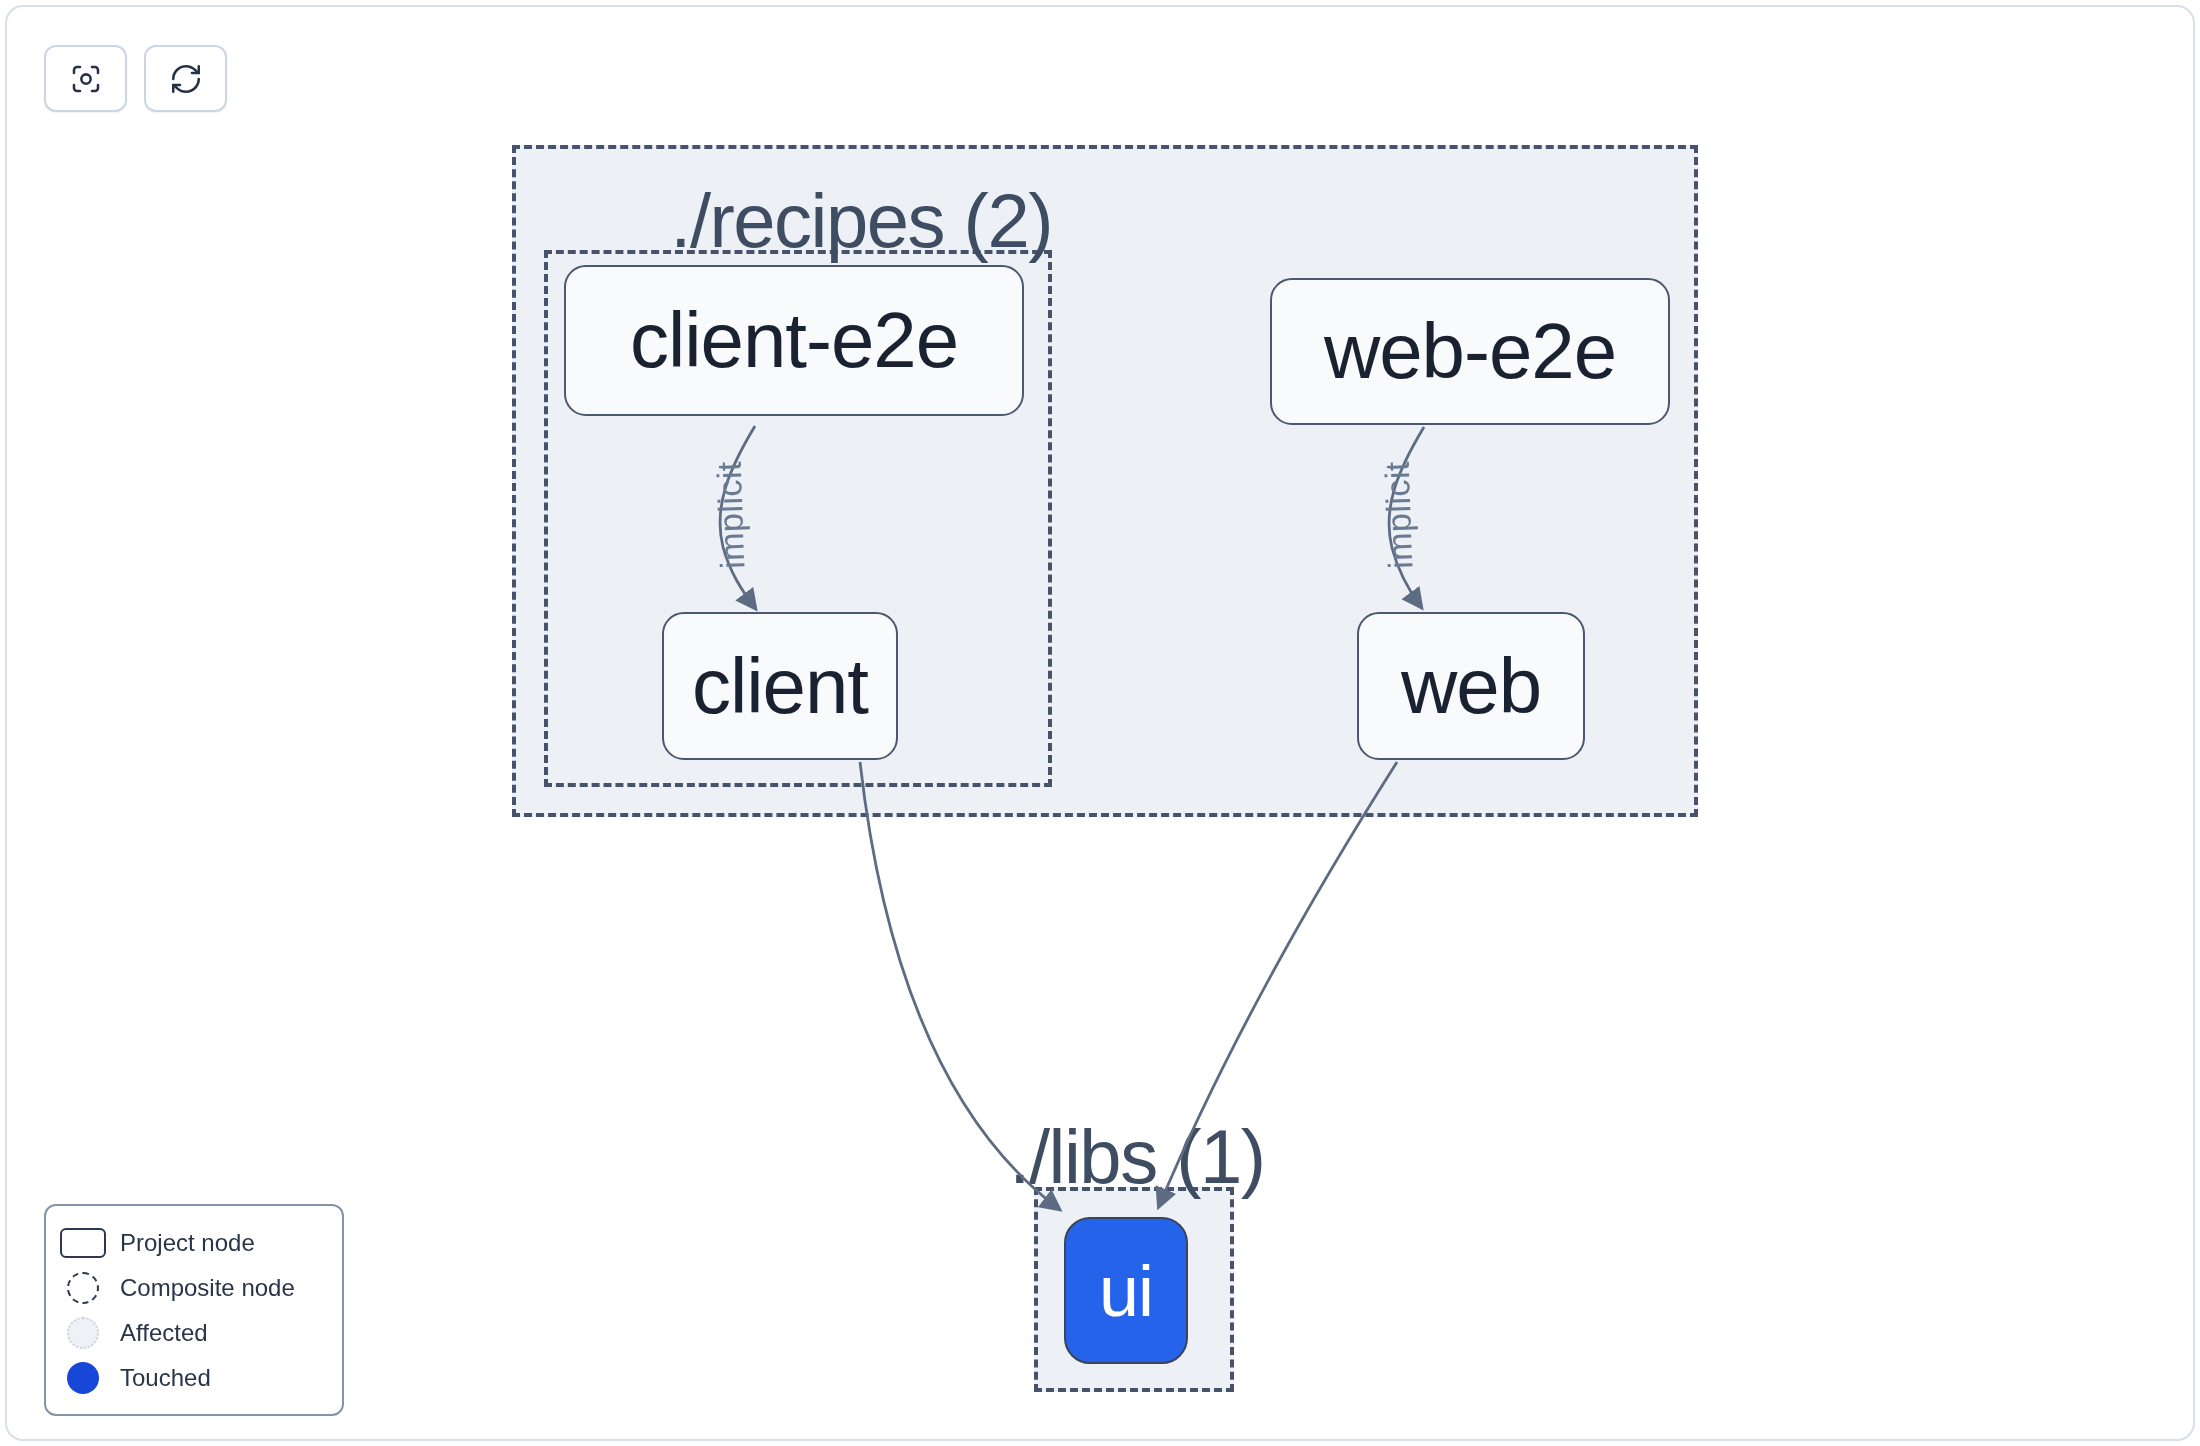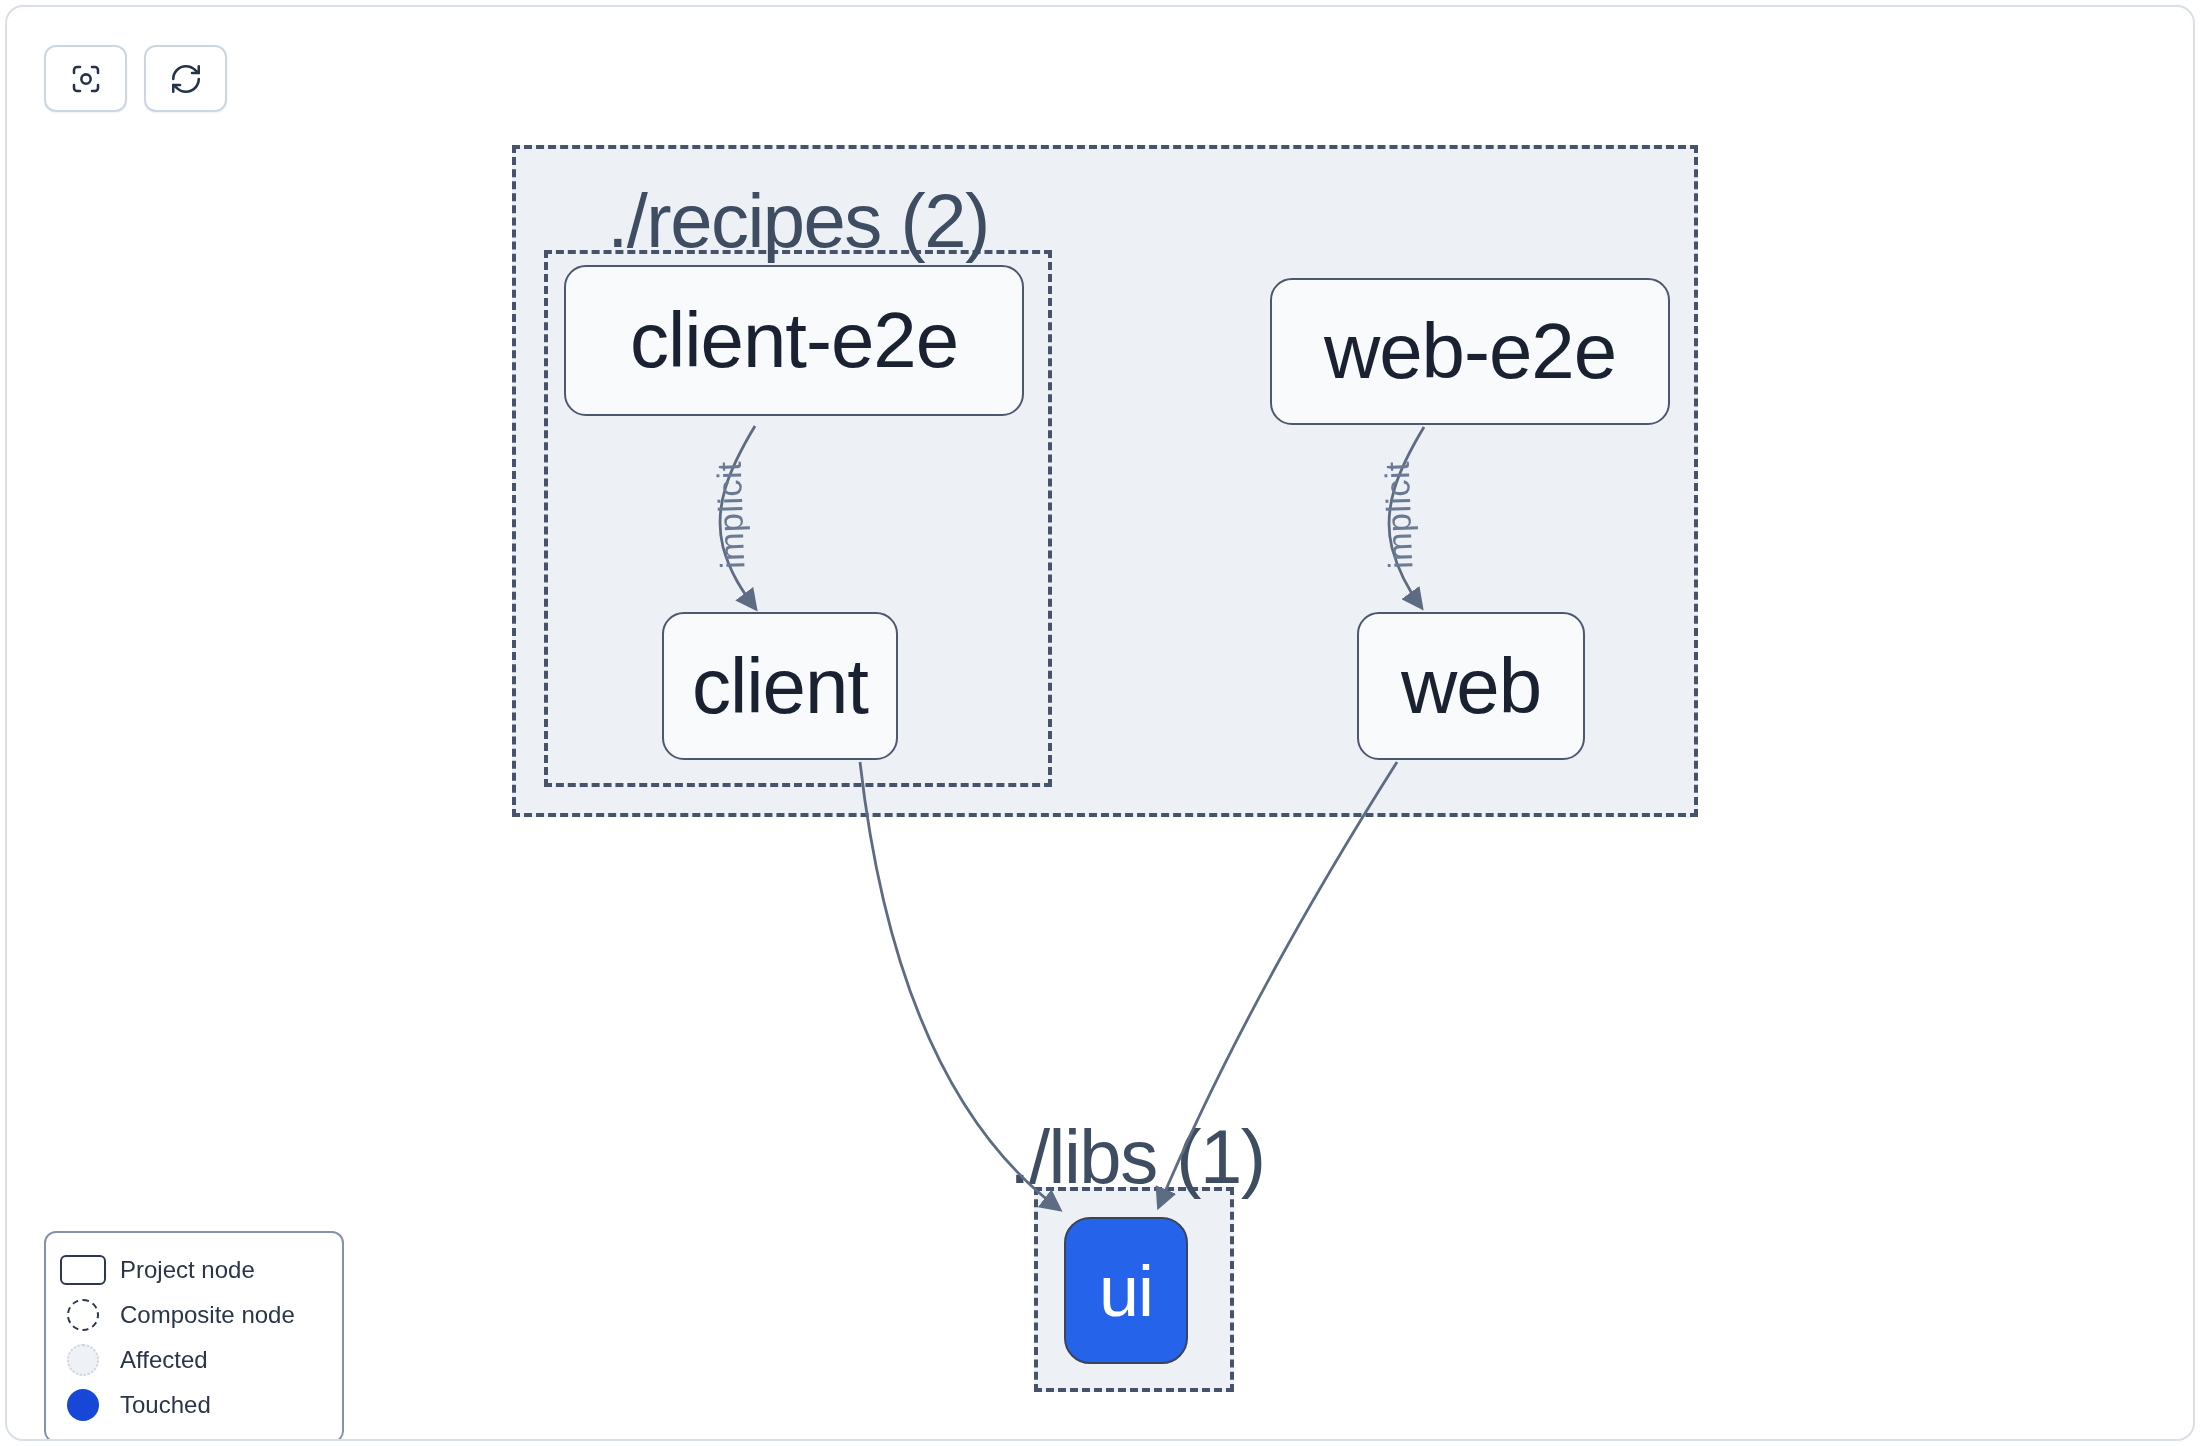--- a/index.html
+++ b/index.html
@@ -84,40 +84,39 @@
 
   
   .legend {
     position: absolute; left: 37px; top: 1197px;
     width: 300px;
     background: #ffffff;
     border: 2px solid #8493a9;
     border-radius: 12px;
     padding: 14px 0;
     z-index: 10;
-    margin-top: 27px;
   }
   .legend-row { display: flex; align-items: center; height: 45px; }
   .legend-swatch { flex: 0 0 74px; display: flex; align-items: center; justify-content: center; }
   .legend-label { font-size: 24px; color: #2a3549; }
   .sw-project   { width: 46px; height: 30px; border: 2.5px solid #2b3850; border-radius: 6px; background: #fff; }
   .sw-composite { width: 32px; height: 32px; border: 2.5px dashed #2b3850; border-radius: 50%; }
   .sw-affected  { width: 32px; height: 32px; border: 2px dotted #ccd4e0; border-radius: 50%; background: #eef1f6; }
   .sw-touched   { width: 32px; height: 32px; border-radius: 50%; background: #1747d6; }
 </style>
 </head>
 <body>
 
 <div class="card">
 
   <div class="group" style="left:505px; top:138px; width:1186px; height:672px;"></div>
   <div class="group" style="left:537px; top:243px; width:508px; height:537px;"></div>
   <div class="group" style="left:1027px; top:1180px; width:200px; height:205px;"></div>
 
-  <div class="group-label" style="left:537px; width:508px; top:176px;">./recipes (2)</div>
+  <div class="group-label" style="left:537px; width:508px; top:176px;text-align:right;">./recipes (2)</div>
   <div class="group-label" style="left:957px; width:346px; top:1112px;">./libs (1)</div>
 
   <svg class="edges" width="2200" height="1446" viewBox="0 0 2200 1446">
     <defs>
       <marker id="arrow" viewBox="0 0 10 10" refX="8" refY="5" markerWidth="8" markerHeight="8" orient="auto">
         <path d="M0 0 L10 5 L0 10 z" fill="#5d6b83"></path>
       </marker>
     </defs>
     <path class="edge" d="M748 419 C 722 462 706 500 716 540 C 723 566 736 585 748 601" marker-end="url(#arrow)"></path>
     <path class="edge" d="M1417 420 C 1391 463 1375 501 1385 541 C 1392 567 1403 585 1414 600" marker-end="url(#arrow)"></path>

